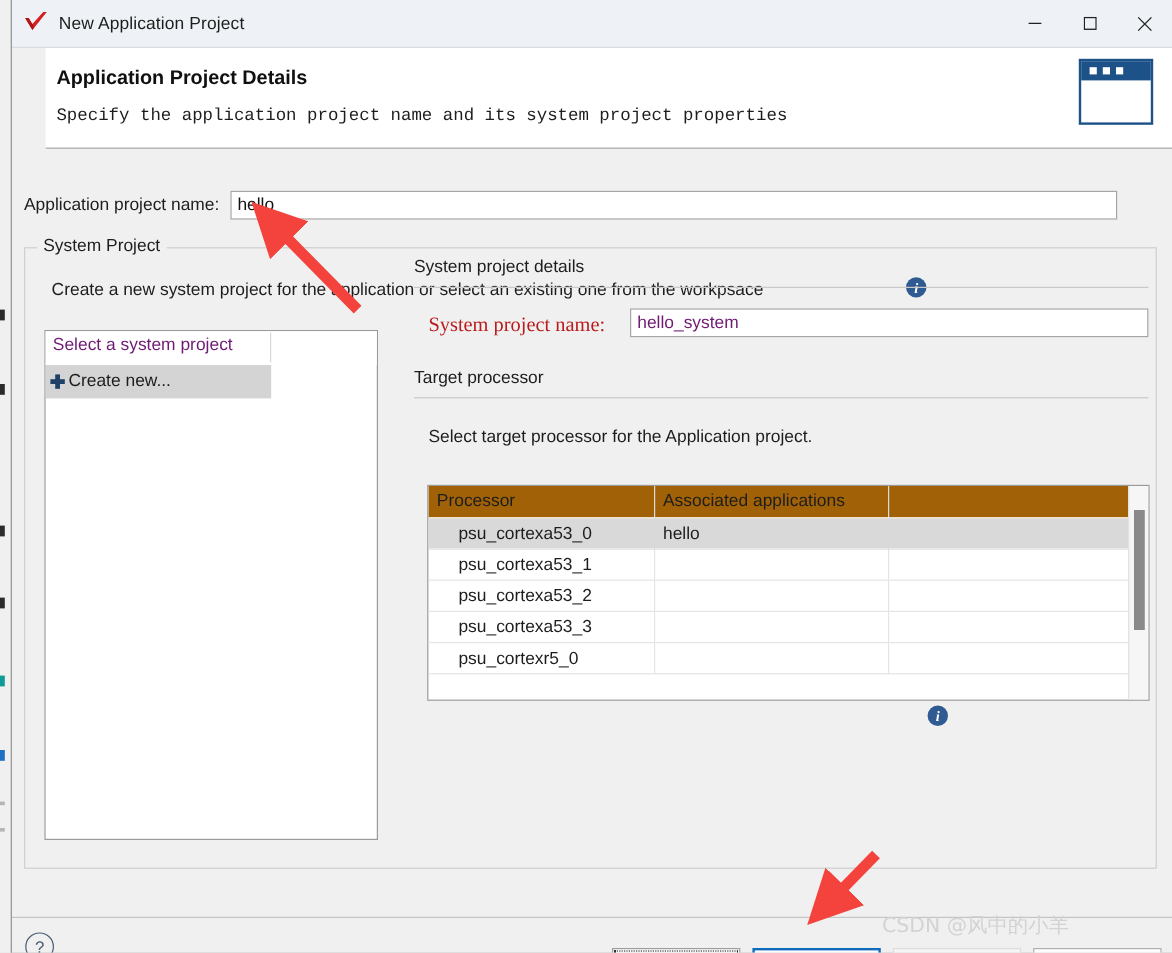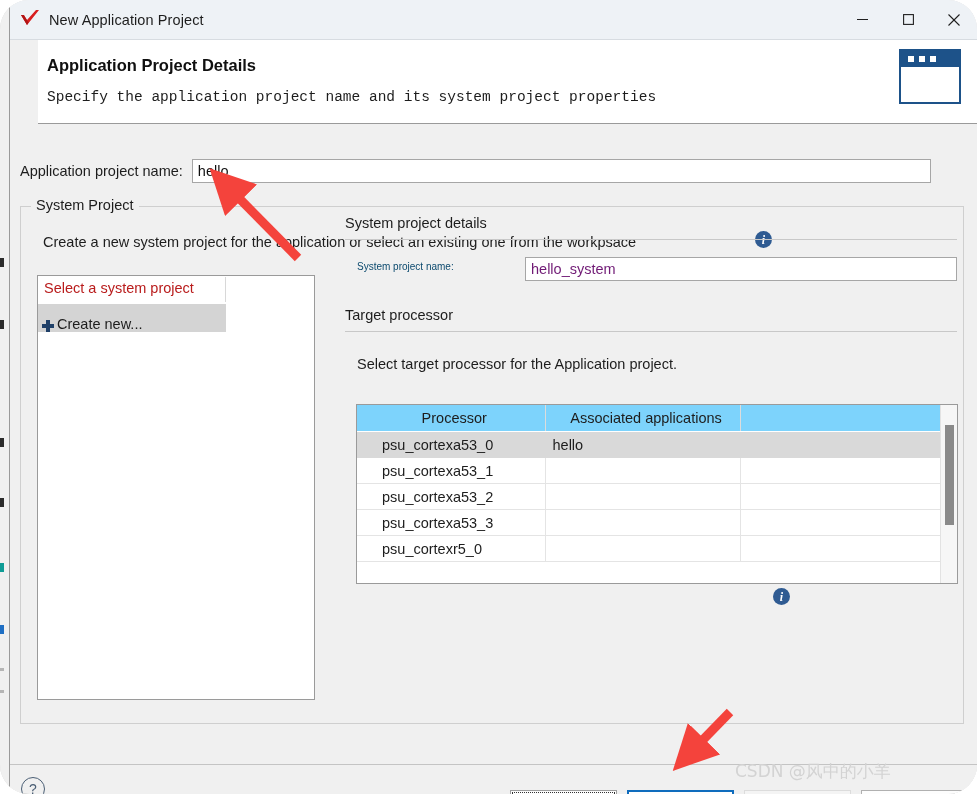--- a/index.html
+++ b/index.html
@@ -9,21 +9,20 @@
   }
   body {
     font-family: "Liberation Sans", sans-serif;
   }
   .screen {
     position: relative;
     width: 977px;
     height: 794px;
     overflow: hidden;
     background: #d9d9d9;
-    border-radius: 29px;
   }
 
   
   .bg-strip {
     position: absolute;
     left: 0; top: 0;
     width: 9px; height: 794px;
     background: #f0f0f0;
     border-right: 1px solid #9a9a9a;
   }
@@ -221,33 +220,33 @@
   .syslist-head {
     height: 27px;
     border-bottom: 1px solid #ffffff;
     position: relative;
     background: #ffffff;
   }
   .syslist-head .htext {
     position: absolute;
     left: 6px; top: 4px;
     font-size: 14.5px;
-    color: #b91c1c;
+    color: #701a75;
     text-align: right;
   }
   .syslist-head .hdiv {
     position: absolute;
     right: 88px; top: 1px;
     width: 1px; height: 25px;
     background: #d8d8d8;
   }
   .syslist-item {
     height: 28px;
     display: flex;
-    align-items: flex-end;
+    align-items: center;
     padding-left: 4px;
     font-size: 14.5px;
     color: #1d1d1d;
   }
   .syslist-item.selected {
     background: #d4d4d4;
     width: 184px;
   }
   .plus-icon {
     display: inline-block;
@@ -276,22 +275,23 @@
     background: #c8c8c8;
   }
   .t-details { left: 324px; top: 8px; }
   .r-details { left: 324px; top: 32px; width: 612px; }
   .t-target  { left: 324px; top: 100px; }
   .r-target  { left: 324px; top: 124px; width: 612px; }
 
   .lbl-sysname {
     position: absolute;
     left: 336px; top: 54px;
-    font-size: 10px;
-    color: #0c4a6e;
+    font-size: 17px;
+    color: #b91c1c;
+    font-family: Liberation Serif, serif;
   }
   .input-sysname {
     position: absolute;
     left: 504px; top: 50px;
     width: 432px; height: 24px;
     box-sizing: border-box;
     border: 1px solid #a6a6a6;
     background: #ffffff;
     font-family: "Liberation Sans", sans-serif;
     font-size: 14.5px;
@@ -320,25 +320,25 @@
   .proc-grid {
     position: absolute;
     left: 0; top: 0;
     width: 583px;
     border-collapse: collapse;
     table-layout: fixed;
     font-size: 14.5px;
   }
   .proc-grid th {
     font-weight: normal;
-    text-align: center;
+    text-align: left;
     color: #1d1d1d;
     height: 26px;
     padding: 0 0 0 7px;
-    background: #7dd3fc;
+    background: #a16207;
     border-right: 1px solid #dcdcdc;
     border-bottom: 1px solid #ffffff;
   }
   .proc-grid td {
     height: 25px;
     color: #1d1d1d;
     padding: 0 0 0 7px;
     border-right: 1px solid #e4e4e4;
     border-bottom: 1px solid #e4e4e4;
     white-space: nowrap;

